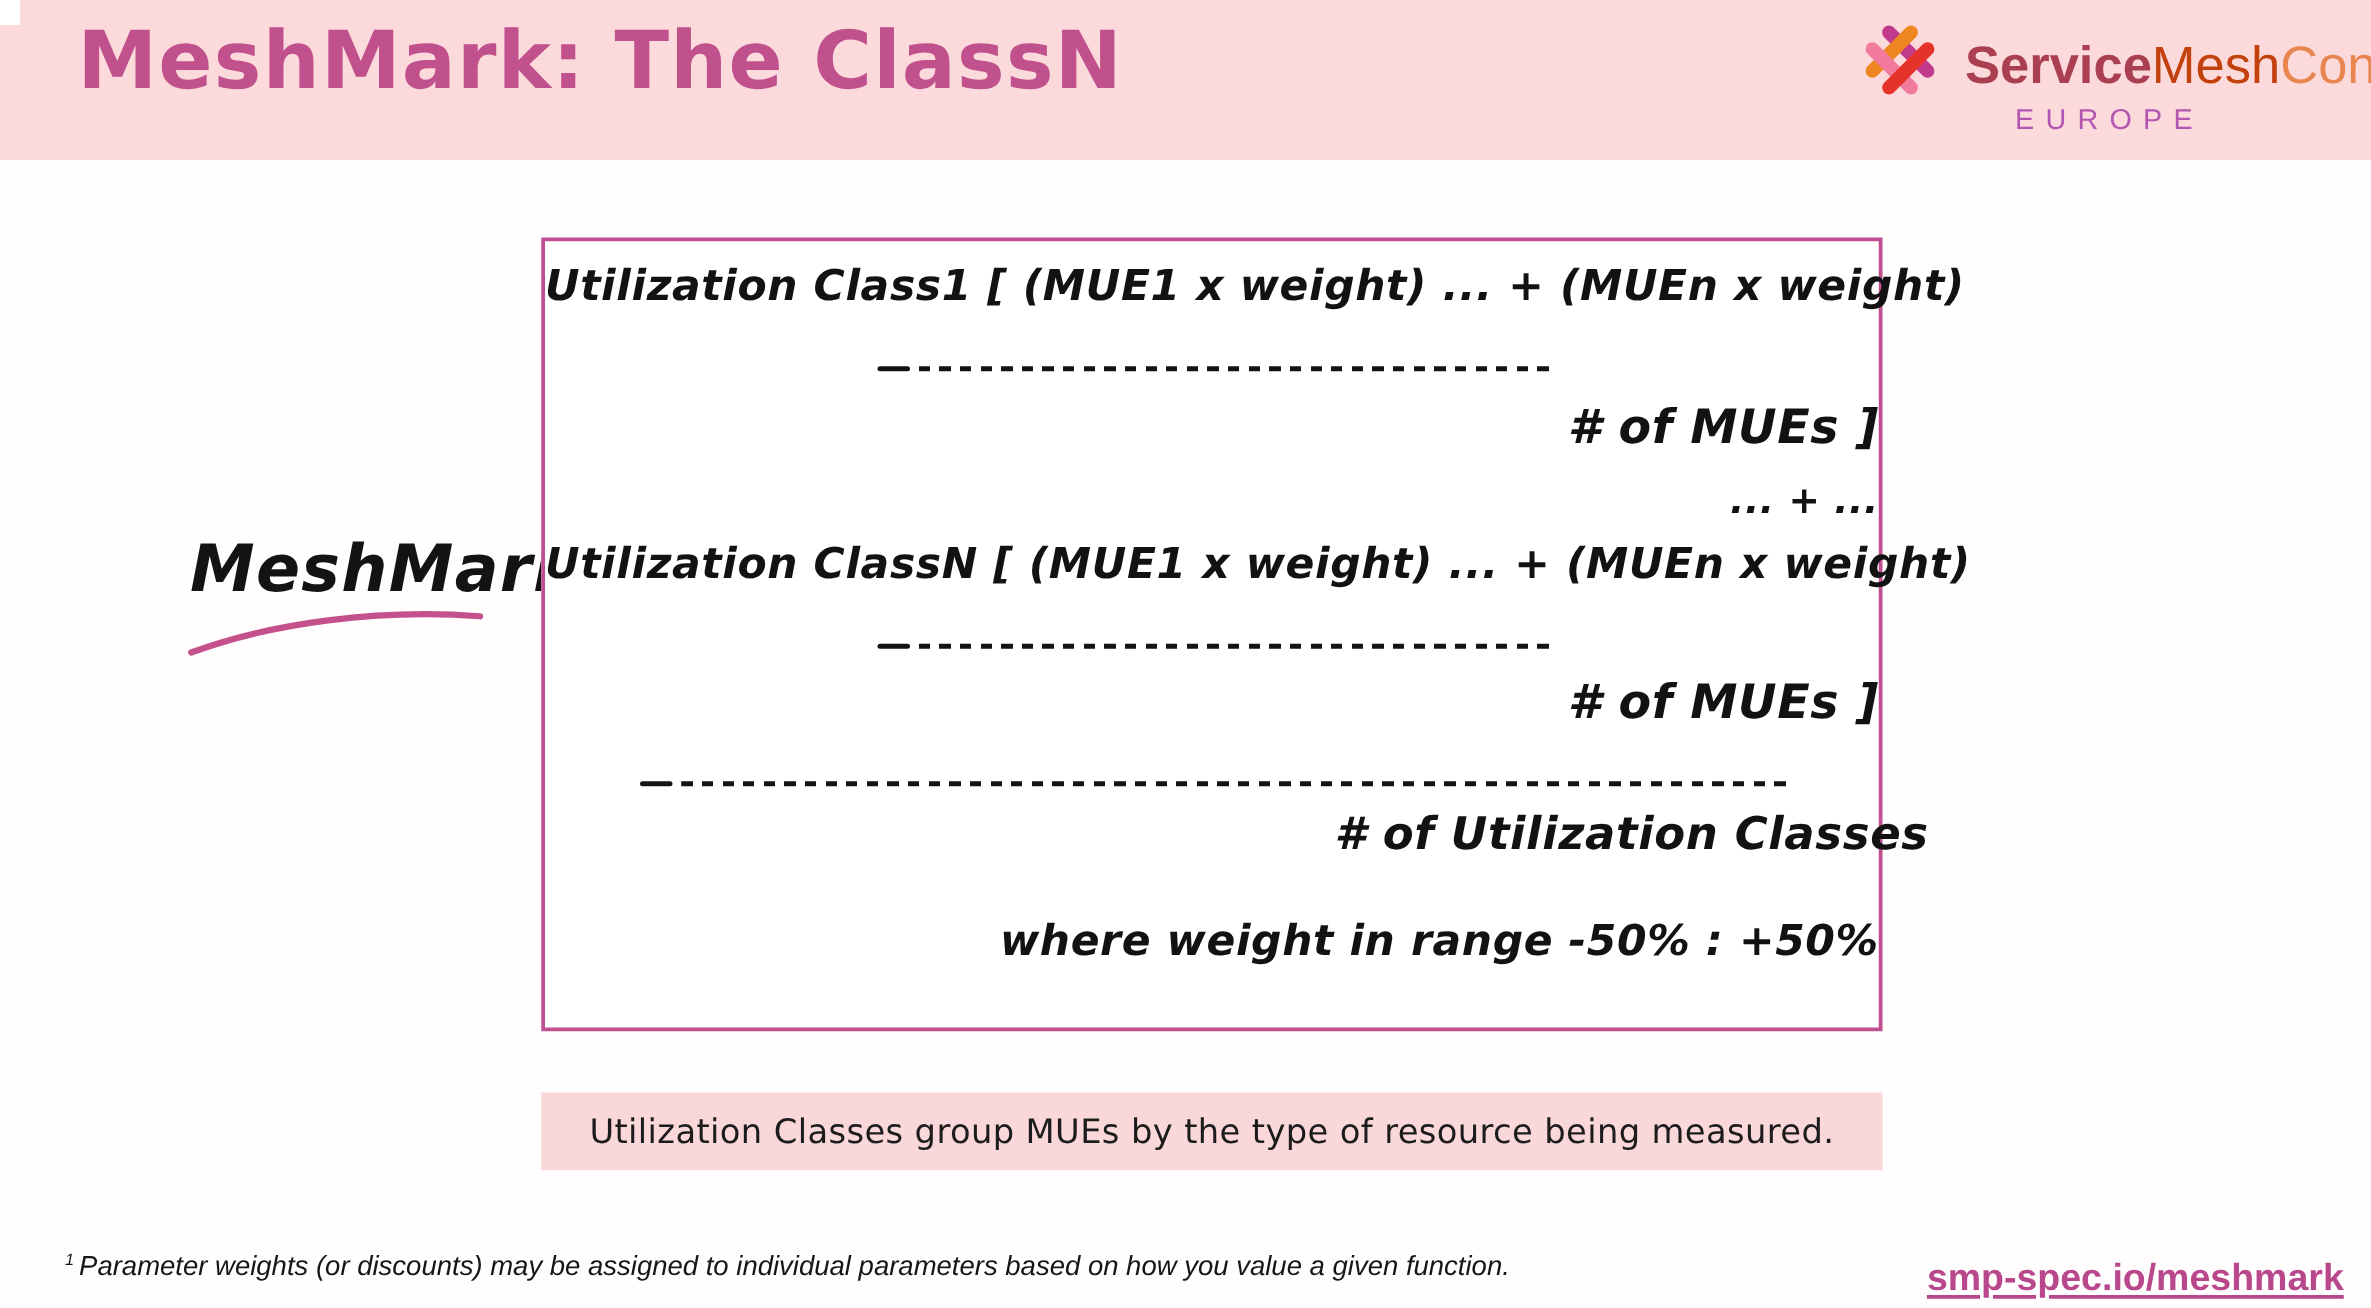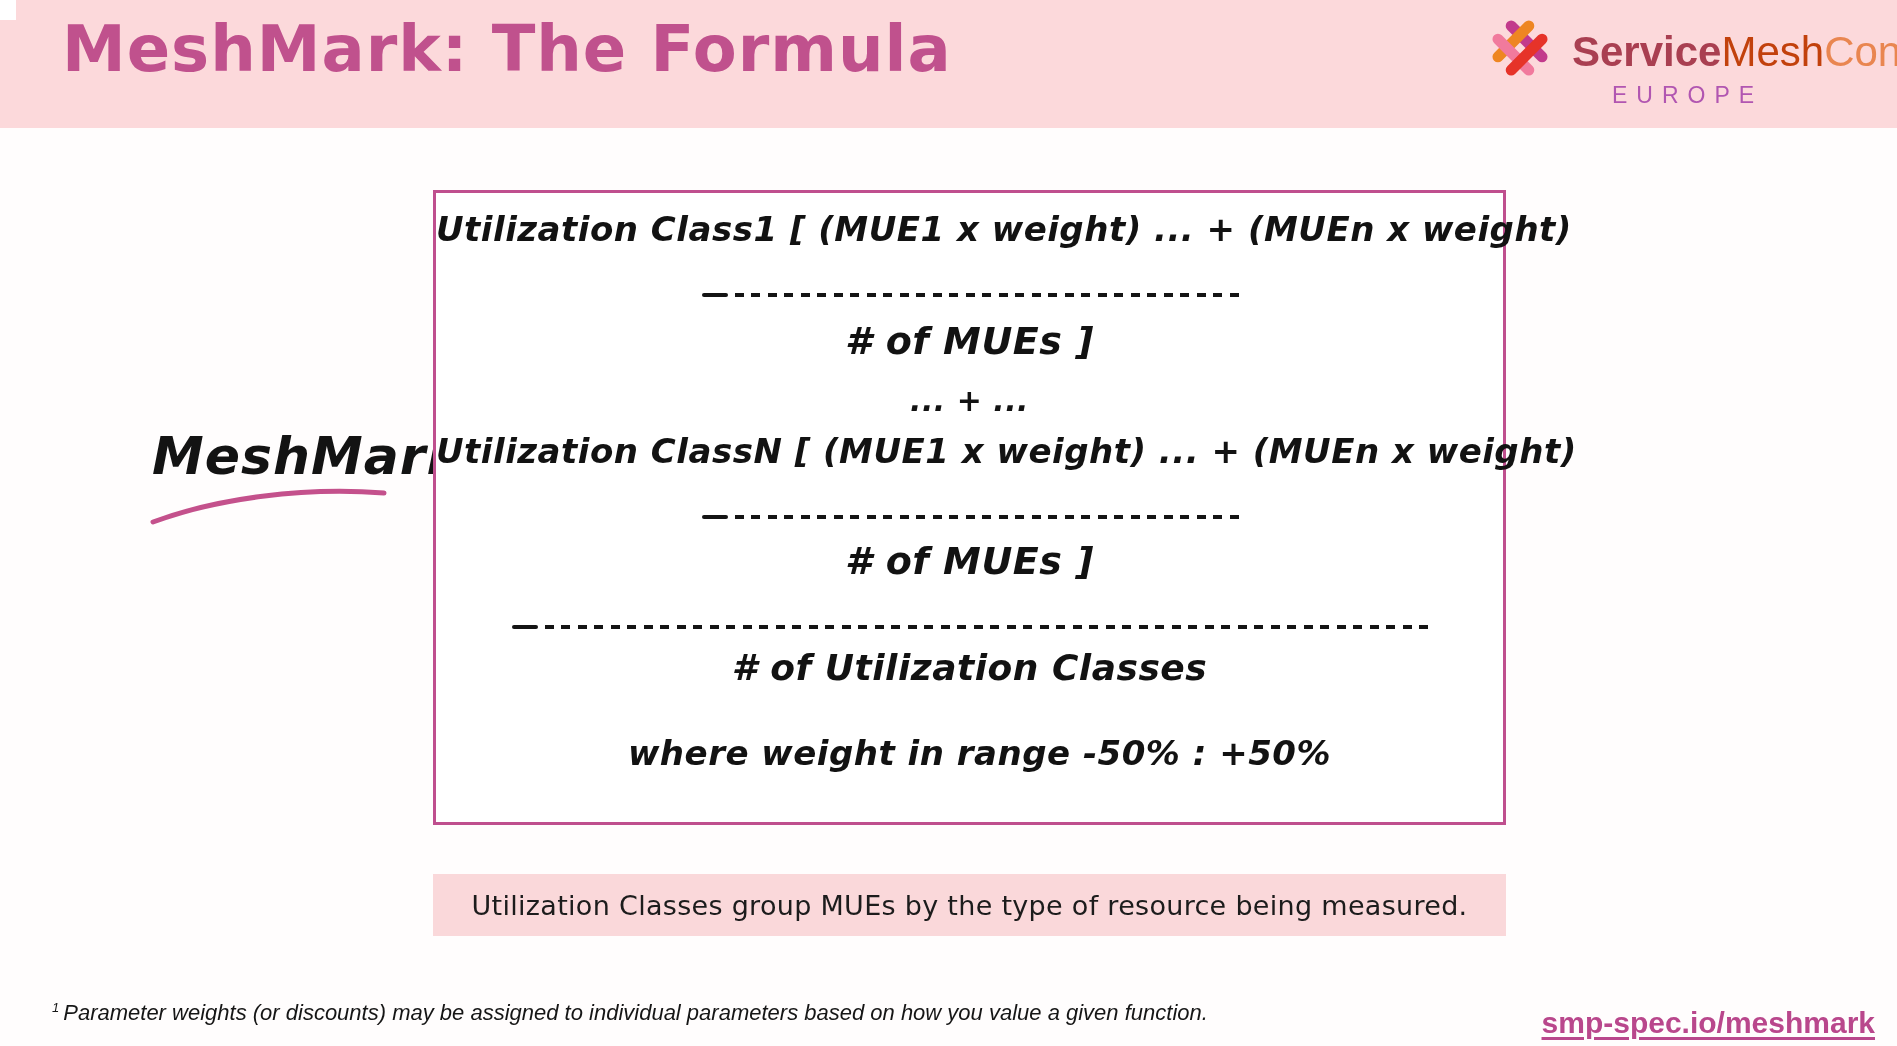--- a/index.html
+++ b/index.html
@@ -45,30 +45,30 @@
     color:#131313; white-space:nowrap; letter-spacing:1px;
   }
   .swoosh { position:absolute; left:148px; top:482px; width:242px; height:48px; }
 
   
   .fbox {
     position:absolute; left:433px; top:190px; width:1073px; height:635px;
     border:3px solid #bf4f8e; background:#ffffff;
   }
   .frow {
-    position:absolute; left:0; width:100%; text-align:center;
+    position:absolute; left:0; width:100%; text-align:right;
     font-style:italic; font-weight:600; color:#121212;
     letter-spacing:0.5px; white-space:nowrap;
   }
   .r1 { top:16px;  font-size:34px; }
   .r2 { top:126px; font-size:38px; }
   .r3 { top:190px; font-size:30px; }
   .r4 { top:238px; font-size:34px; }
   .r5 { top:346px; font-size:38px; }
-  .r6 { top:454px; font-size:36px; }
+  .r6 { top:454px; font-size:36px;margin-left:40px; }
   .r7 { top:540px; font-size:34px;padding-left:20px; }
 
   .divider { position:absolute; height:4px; display:flex; align-items:center; }
   .d1 { top:100px; left:266px; width:541px; }
   .d2 { top:322px; left:266px; width:541px; }
   .d3 { top:432px; left:76px;  width:921px; }
   .dash-lead { width:26px; height:4px; background:#141414; border-radius:2px; margin-right:7px; flex:0 0 auto; }
   .dash-run  { flex:1 1 auto; height:4px;
     background:repeating-linear-gradient(90deg,#141414 0 9px,transparent 9px 16.5px); }
 
@@ -95,21 +95,21 @@
     margin-left:36px;
   }
 </style>
 </head>
 <body>
 
 <div class="stage">
 
   <div class="header">
     <div class="corner-notch"></div>
-    <h1 class="title">MeshMark: The Formula</h1>
+    <h1 class="title">MeshMark: The ClassN</h1>
   </div>
 
   <svg class="logo-mark" viewBox="0 0 100 100" aria-hidden="true">
     <g transform="rotate(45 50 50)">
       <rect x="15" y="31" width="70" height="14" rx="7" fill="#c23a8c"></rect>
       <rect x="31" y="15" width="14" height="70" rx="7" fill="#ee8622"></rect>
       <rect x="15" y="55" width="70" height="14" rx="7" fill="#f17a9d"></rect>
       <rect x="55" y="15" width="14" height="70" rx="7" fill="#e63329"></rect>
     </g>
   </svg>

